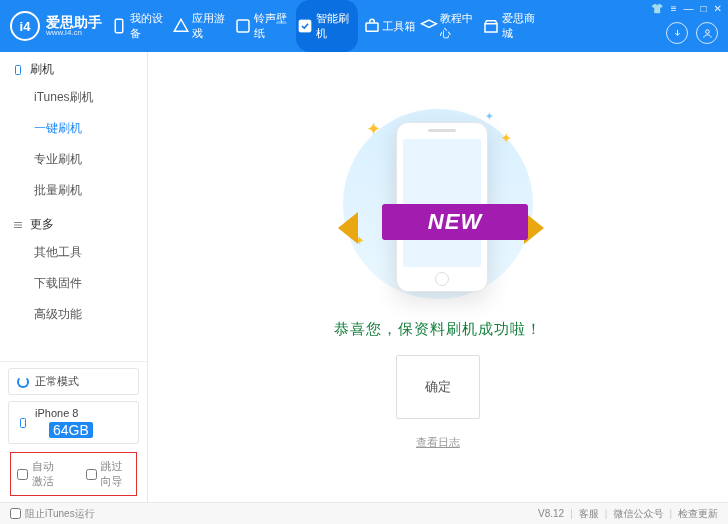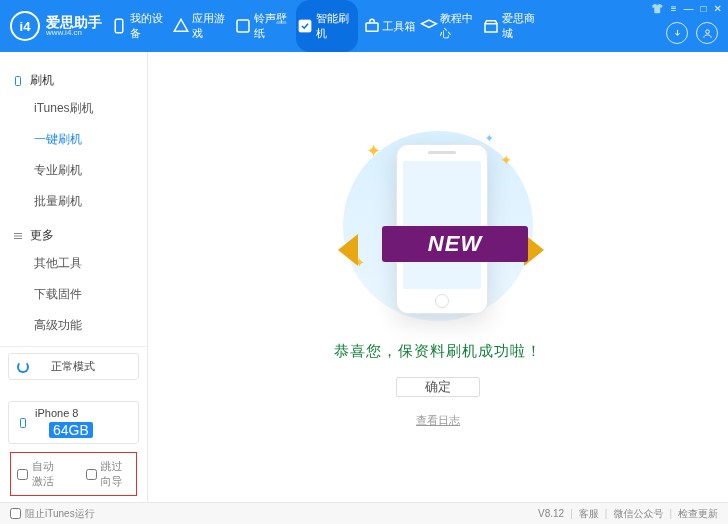--- a/index.html
+++ b/index.html
@@ -15,53 +15,53 @@
     .nav-item.active { background: #0a6fe0; border-radius: 14px; }
     .nav-ico { width: 18px; height: 18px; display: flex; align-items: center; justify-content: center; }
     .nav-ico svg { width: 18px; height: 18px; fill: #fff; stroke: #fff; }
     .win-ctrl { position: absolute; right: 6px; top: 3px; display: flex; gap: 7px; font-size: 10px; opacity: 0.9; }
     .win-ctrl span { cursor: pointer; }
     .right-icons { position: absolute; right: 10px; bottom: 8px; display: flex; gap: 8px; }
     .circ-ico { width: 22px; height: 22px; border: 1.5px solid rgba(255,255,255,0.8); border-radius: 50%; display: flex; align-items: center; justify-content: center; cursor: pointer; }
     .circ-ico svg { width: 11px; height: 11px; stroke: #fff; fill: none; stroke-width: 2; }
     .content { display: flex; height: calc(100% - 52px - 22px); }
     .sidebar { width: 148px; border-right: 1px solid #e8e8e8; display: flex; flex-direction: column; }
-    .sb-scroll { flex: 1; overflow: auto; padding-top: 16px; }
+    .sb-scroll { flex: 1; overflow: auto; padding-top: 5px; }
     .sb-group { padding: 4px 14px 4px 12px; display: flex; align-items: center; gap: 6px; font-size: 12px; color: #333; cursor: default; }
     .sb-group svg { width: 12px; height: 12px; }
     .sb-item { padding: 7px 0 7px 34px; font-size: 12px; color: #555; cursor: pointer; }
     .sb-item.active { color: #1e88f5; }
     .sb-bottom { padding: 6px 8px 4px; border-top: 1px solid #eee; }
-    .sb-mode { border: 1px solid #e5e5e5; border-radius: 3px; padding: 5px 8px; font-size: 11px; display: flex; align-items: center; gap: 22px; margin-bottom: 21px; color: #444; }
+    .sb-mode { border: 1px solid #e5e5e5; border-radius: 3px; padding: 5px 8px; font-size: 11px; display: flex; align-items: center; gap: 6px; margin-bottom: 6px; color: #444; }
     .sb-mode .spin { width: 12px; height: 12px; border: 2px solid #1e88f5; border-top-color: transparent; border-radius: 50%; }
     .sb-device { border: 1px solid #e5e5e5; border-radius: 3px; padding: 5px 8px; font-size: 11px; display: flex; align-items: center; gap: 6px; color: #444; }
     .sb-device svg { width: 12px; height: 14px; }
     .dev-badge { background: #1e88f5; color: #fff; border-radius: 2px; padding: 0 4px; font-size: 14px; margin-left: 14px; margin-top: 3px; display: inline-block; }
     .redbox { border: 1.5px solid #e03030; margin: 8px 2px 2px; padding: 6px 6px; display: flex; gap: 24px; font-size: 11px; color: #888; }
     .cb { display: flex; align-items: center; gap: 4px; }
     .cb input { width: 11px; height: 11px; }
     .main { flex: 1; display: flex; flex-direction: column; align-items: center; justify-content: center; gap: 16px; }
     .hero { width: 200px; height: 200px; position: relative; }
     .hero-circ { width: 190px; height: 190px; border-radius: 50%; background: linear-gradient(180deg,#d9f0ff,#eaf7ff); position: absolute; left: 5px; top: 5px; }
     .phone { position: absolute; width: 92px; height: 170px; background: #fff; border-radius: 12px; left: 58px; top: 18px; box-shadow: 0 8px 24px rgba(0,0,0,0.12); border: 1px solid #e6e6e6; }
     .phone::before { content: ""; position: absolute; top: 6px; left: 50%; transform: translateX(-50%); width: 28px; height: 3px; background: #ddd; border-radius: 2px; }
     .phone::after { content: ""; position: absolute; bottom: 5px; left: 50%; transform: translateX(-50%); width: 12px; height: 12px; border: 1.5px solid #ddd; border-radius: 50%; }
     .phone-screen { position: absolute; inset: 16px 6px 24px; background: #eaf6ff; border-radius: 2px; }
     .ribbon { position: absolute; left: -2px; top: 94px; width: 210px; height: 48px; }
-    .ribbon-banner { position: absolute; left: 18px; right: 18px; top: 6px; bottom: 6px; background: #701a75; display: flex; align-items: center; justify-content: center; font-weight: 900; font-style: italic; color: #fff; font-size: 22px; letter-spacing: 1px; border-radius: 3px; margin-left: 28px; }
+    .ribbon-banner { position: absolute; left: 18px; right: 18px; top: 6px; bottom: 6px; background: #a21caf; display: flex; align-items: center; justify-content: center; font-weight: 900; font-style: italic; color: #fff; font-size: 22px; letter-spacing: 1px; border-radius: 3px; margin-left: 28px; }
     .ribbon-tail-l, .ribbon-tail-r { position: absolute; width: 0; height: 0; top: 14px; }
     .ribbon-tail-l { left: 2px; border-top: 16px solid transparent; border-bottom: 16px solid transparent; border-right: 20px solid #e9a712; }
     .ribbon-tail-r { right: 2px; border-top: 16px solid transparent; border-bottom: 16px solid transparent; border-left: 20px solid #e9a712; }
     .star { position: absolute; color: #ffc233; font-size: 18px; }
     .star.s1 { left: 28px; top: 14px; }
     .star.s2 { right: 26px; top: 26px; font-size: 14px; }
     .star.s3 { left: 16px; bottom: 56px; font-size: 13px; }
     .star.s4 { right: 44px; top: 6px; font-size: 11px; color: #7fc8ff; }
     .msg { font-size: 15px; color: #15803d; letter-spacing: 1px; }
-    .ok-btn { border: 1px solid #ddd; background: #fff; padding: 0 28px; font-size: 13px; color: #555; cursor: pointer; border-radius: 2px; }
+    .ok-btn { border: 1px solid #ddd; background: #fff; padding: 22px 28px; font-size: 13px; color: #555; cursor: pointer; border-radius: 2px; }
     .log-link { font-size: 11px; color: #999; cursor: pointer; text-decoration: underline; }
     .footer { height: 22px; background: #f7f7f7; border-top: 1px solid #e8e8e8; display: flex; align-items: center; font-size: 10px; color: #888; padding: 0 10px; justify-content: space-between; }
     .footer-right { display: flex; gap: 6px; align-items: center; }
     .footer-right .sep { color: #ccc; }
     .footer .cb label, .footer-right span { cursor: pointer; }
   </style>
 </head>
 <body>
 
 <div class="header">

